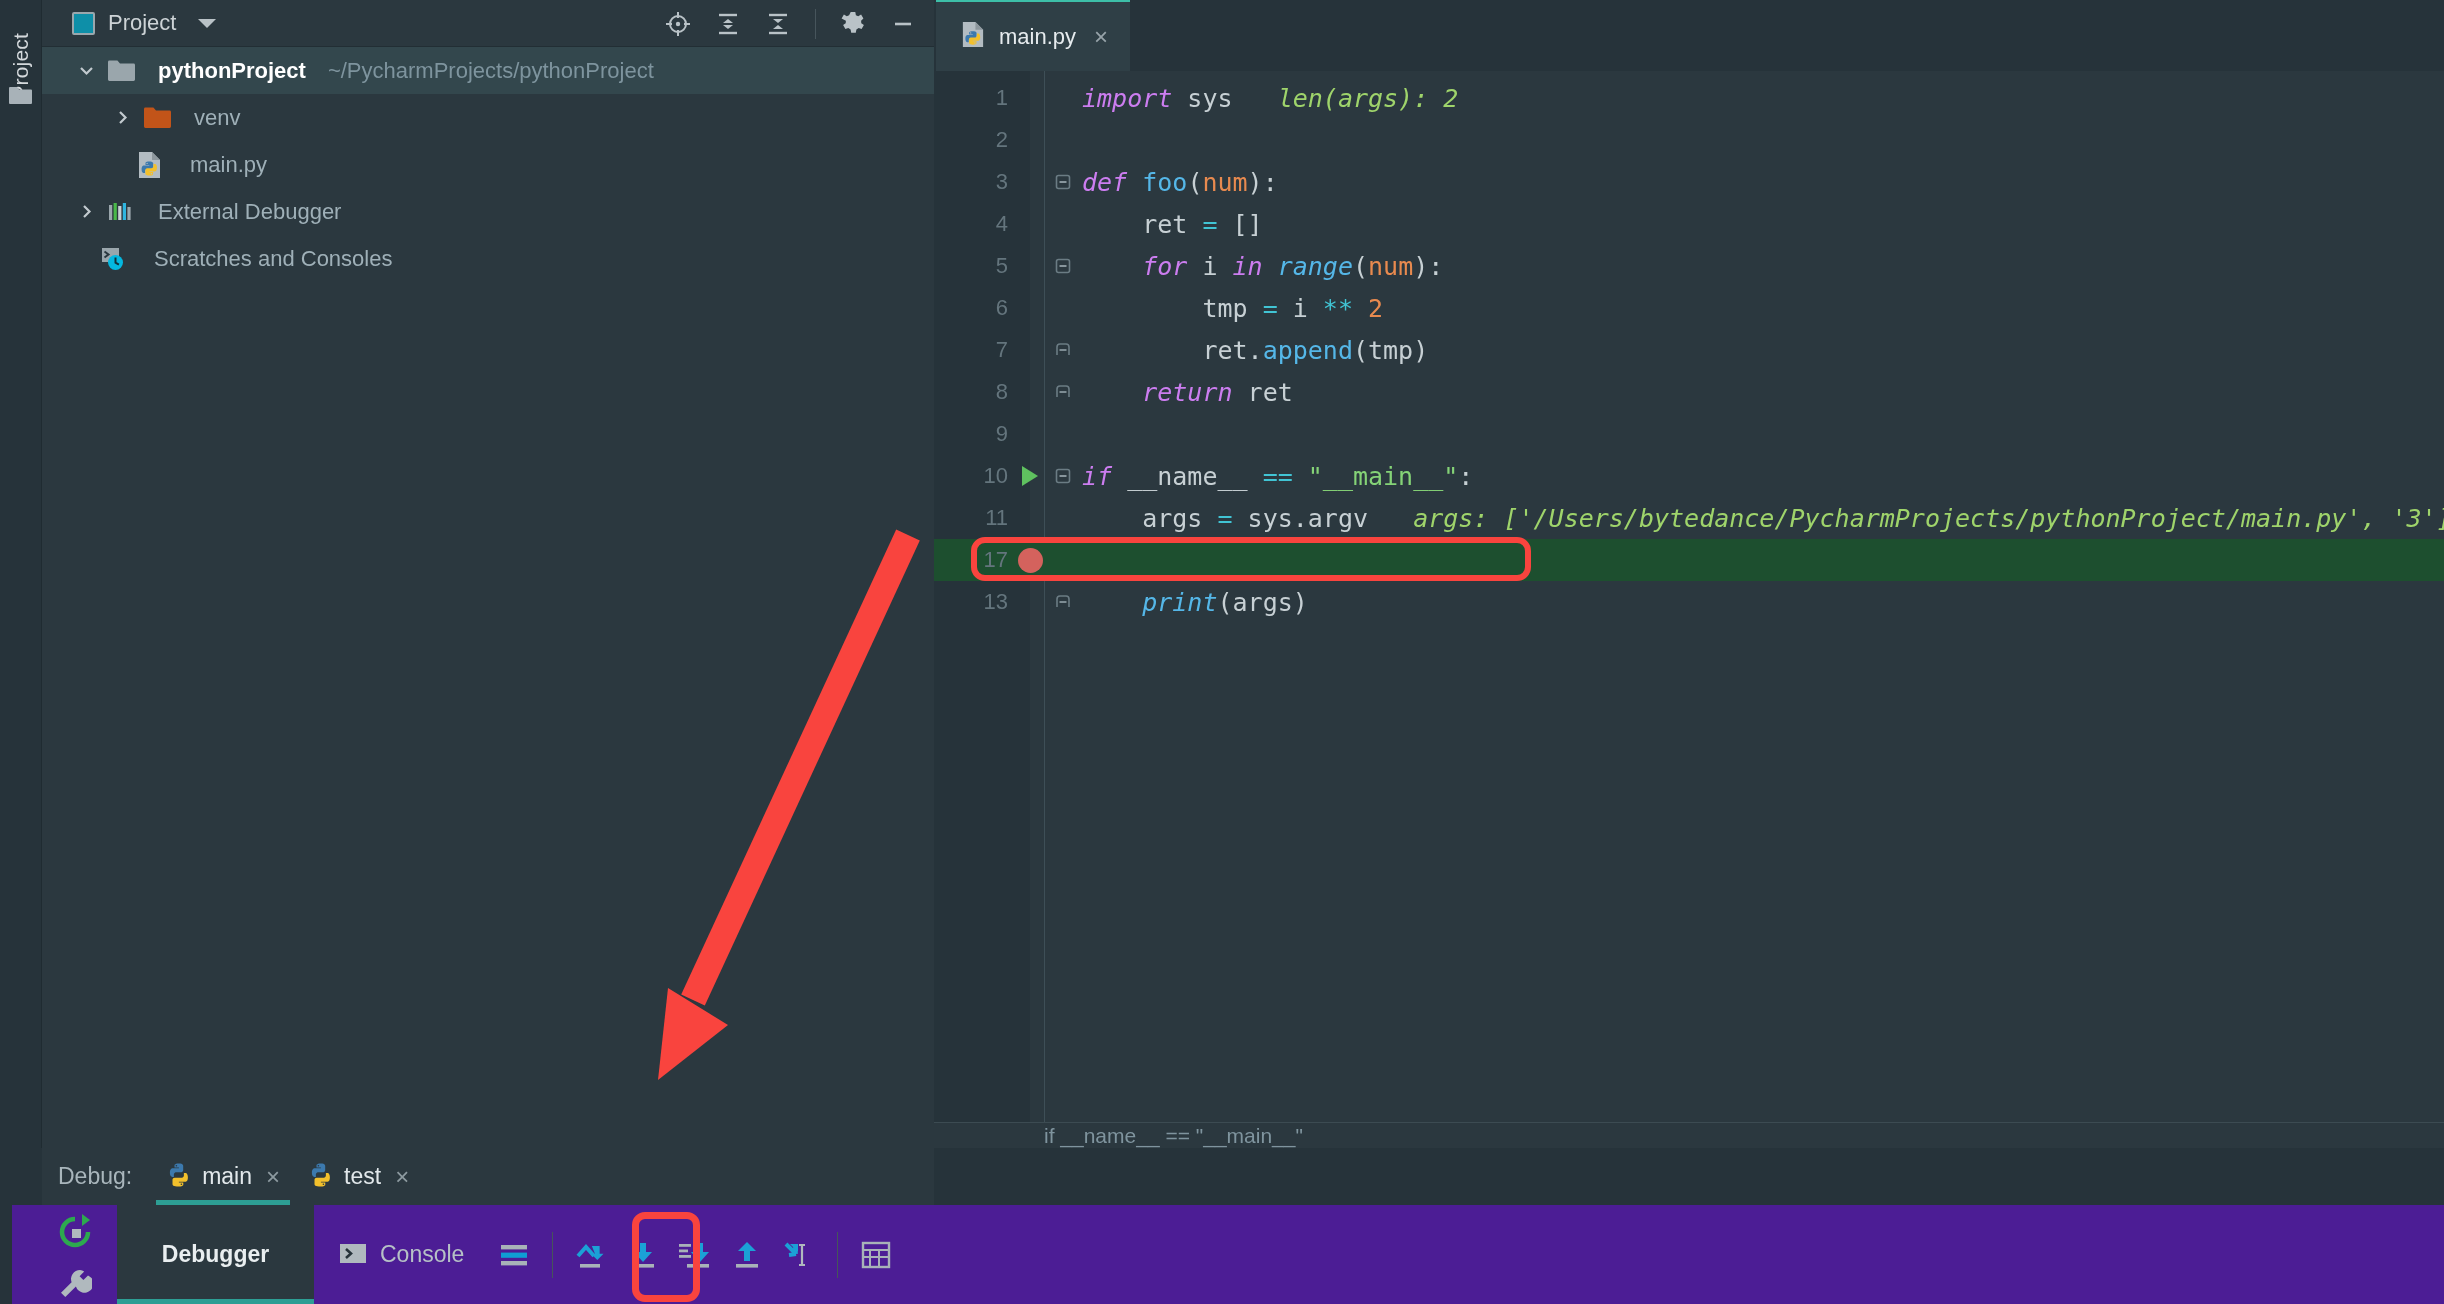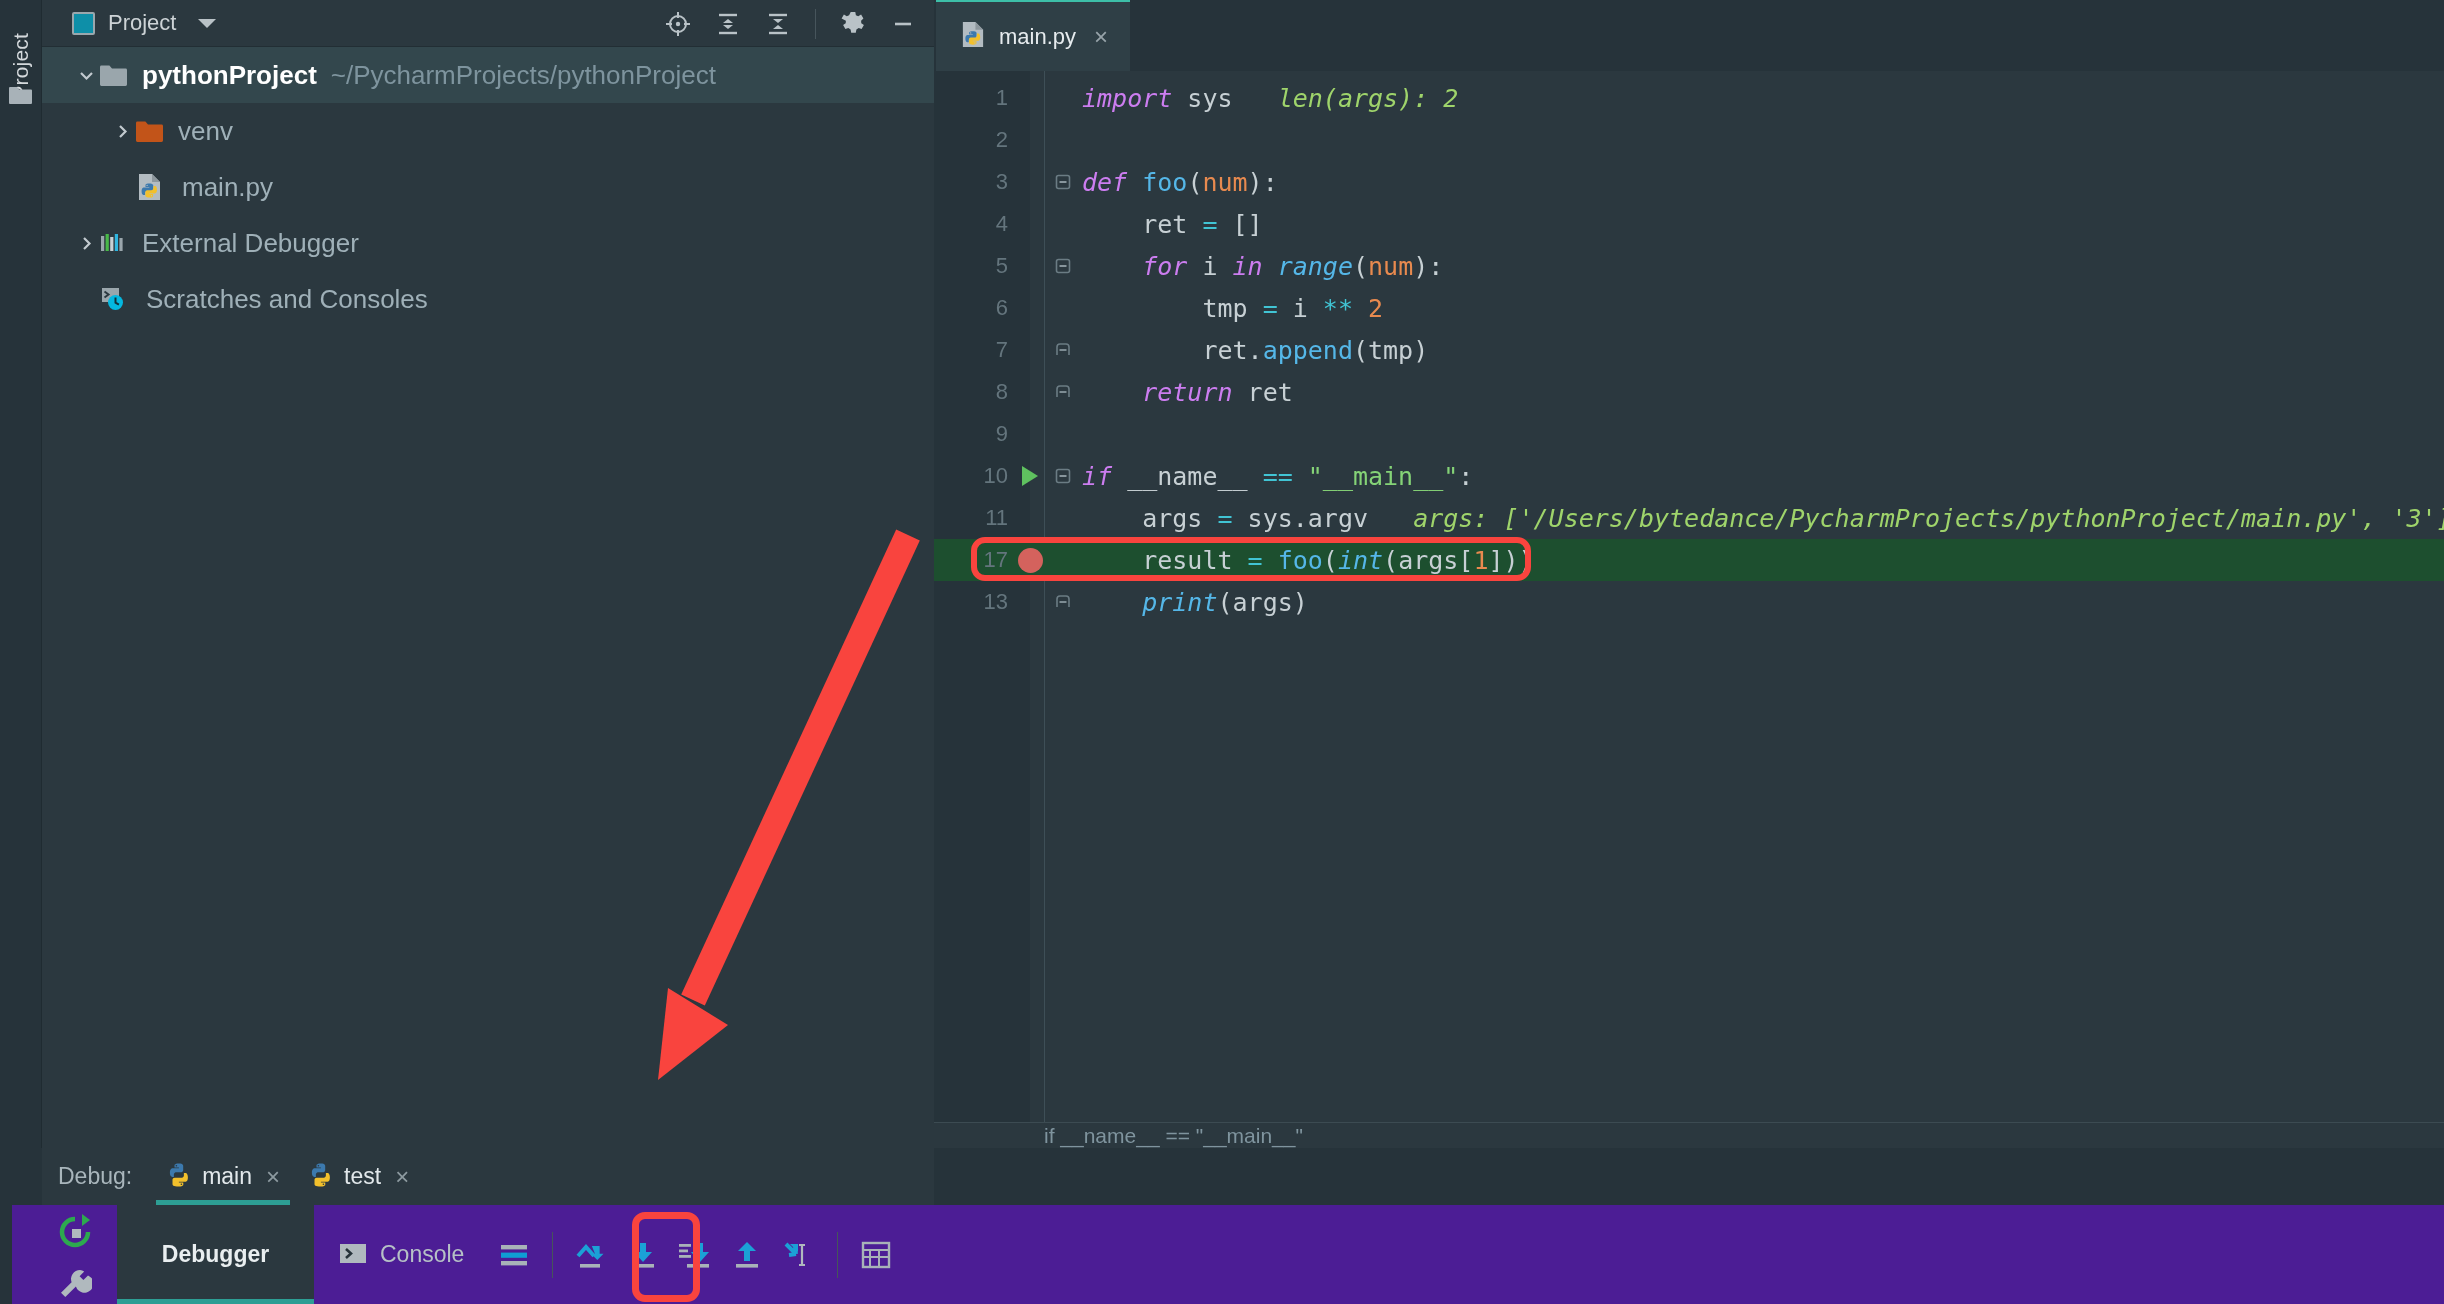--- a/index.html
+++ b/index.html
@@ -52,22 +52,22 @@
   .header-icons {
     position: absolute; right: 14px; top: 0; height: 47px;
     display: flex; align-items: center; gap: 16px;
   }
   .hicon { width: 34px; height: 34px; display:flex; align-items:center; justify-content:center; cursor: default; }
   .hsep { width: 1px; height: 30px; background: #47555c; margin: 0 4px; }
 
   
   .tree { padding-top: 0; }
   .trow {
-    display: flex; align-items: center; height: 56px;
-    font-size: 26px; color: #9fb0b8; white-space: nowrap;
+    display: flex; align-items: center; height: 47px;
+    font-size: 22px; color: #9fb0b8; white-space: nowrap; gap: 8px;
   }
   .trow.selected { background: #33474d; }
   .tw-arrow {
     width: 28px; text-align: center; color: #b8c2c7; font-size: 19px; flex: none;
   }
   .tw-arrow svg { display: block; margin: 0 auto; }
   .ticon { width: 30px; height: 26px; margin-right: 12px; flex: none; display:flex; align-items:center; }
   .tlabel-bold { color: #ffffff; font-weight: bold; }
   .tpath { color: #7e949e; margin-left: 14px; font-weight: normal; }
 
@@ -429,21 +429,20 @@
             <div class="gicon"></div>
             <div class="fold"></div>
             <div class="codetext"><span class="txt">    args </span><span class="op">=</span><span class="txt"> sys.argv</span><span class="hint">   args: ['/Users/bytedance/PycharmProjects/pythonProject/main.py', '3']</span></div>
           </div>
           <div class="coderow current">
             <div class="lineno">17</div>
             <div class="gicon">
               <div class="bp-dot"></div>
             </div>
             <div class="fold"></div>
-            <div class="codetext"><span class="txt">    result </span><span class="op">=</span><span class="txt"> </span><span class="fn">foo</span><span class="txt">(</span><span class="bi">int</span><span class="txt">(args[</span><span class="num">1</span><span class="txt">]))</span></div>
           </div>
           <div class="coderow">
             <div class="lineno">13</div>
             <div class="gicon"></div>
             <div class="fold">
               <svg width="18" height="18" viewBox="0 0 18 18">
                 <path d="M3 14V6a3 3 0 013-3h6a3 3 0 013 3v8" fill="none" stroke="#6b7c84" stroke-width="1.6"></path>
                 <path d="M5.5 9h7" stroke="#93a2a9" stroke-width="1.6"></path>
               </svg>
             </div>

